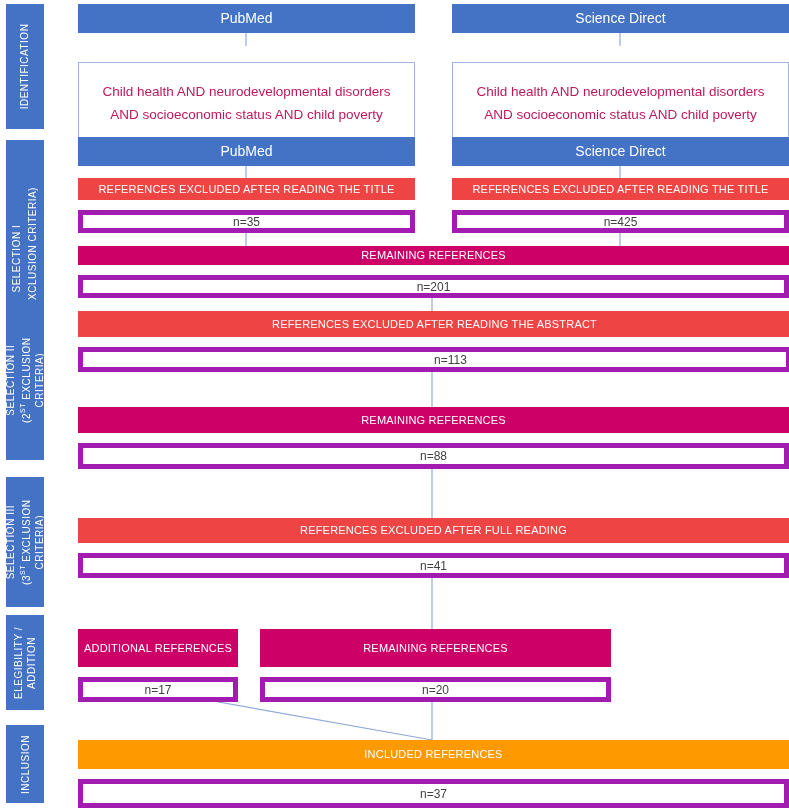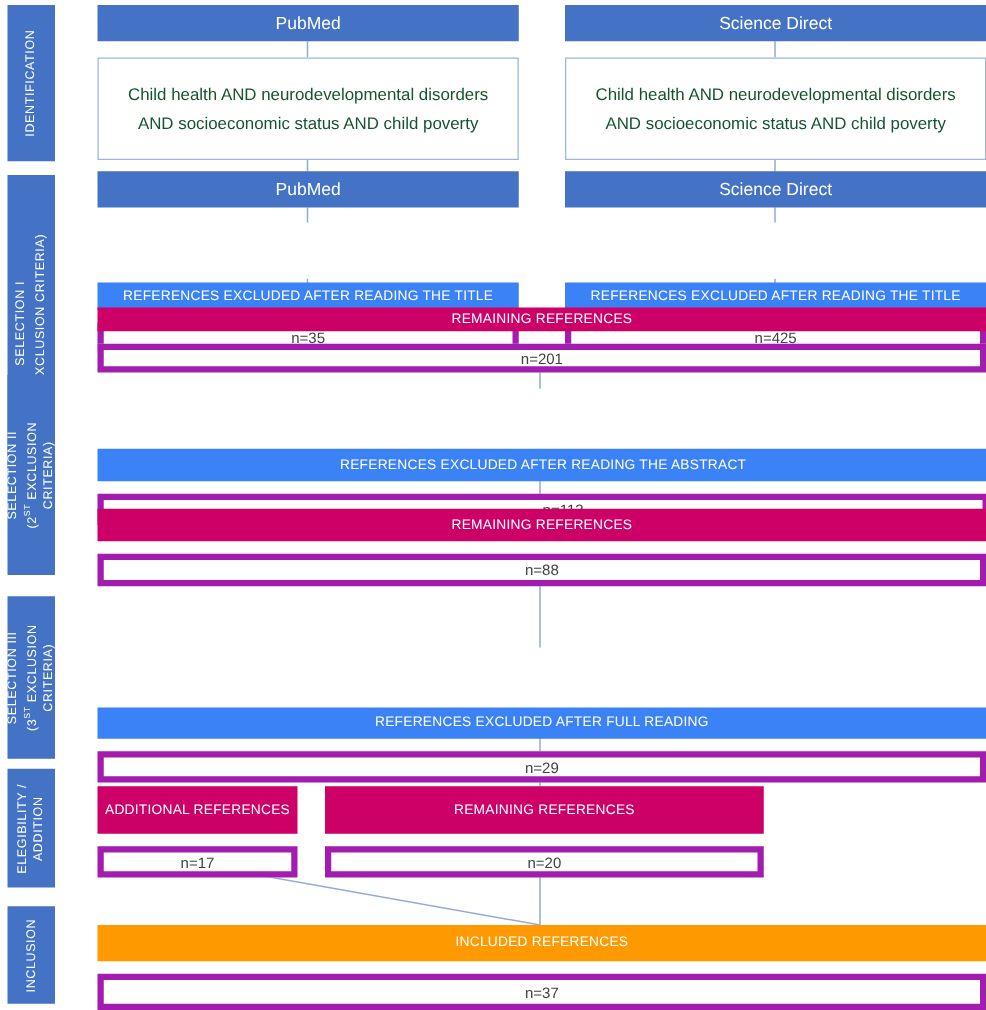--- a/index.html
+++ b/index.html
@@ -70,21 +70,21 @@
     align-items: center;
     justify-content: center;
     text-align: center;
     color: #ffffff;
     font-size: 11px;
     letter-spacing: 0.2px;
     line-height: 13px;
     padding: 2px 4px;
   }
   .bar.blue   { background: #4472C4; font-size: 14px; letter-spacing: 0; }
-  .bar.yellow { background: #3b82f6; margin-top: 48px; }
+  .bar.yellow { background: #ef4444; }
   .bar.pink   { background: #CC0066; }
   .bar.orange { background: #FF9900; }
 
   .countbox {
     box-sizing: border-box;
     width: 100%;
     background: #ffffff;
     border: 5px solid #a21caf;
     display: flex;
     align-items: center;
@@ -97,24 +97,25 @@
   .textbox {
     box-sizing: border-box;
     width: 100%;
     height: 100%;
     background: #ffffff;
     border: 1px solid #9DB5E0;
     display: flex;
     align-items: center;
     justify-content: center;
     text-align: center;
-    color: #14532d;
+    color: #be185d;
     font-size: 13.5px;
     line-height: 23px;
     padding: 4px 8px;
+    margin-top: 16px;
   }
 </style>
 </head>
 <body>
 
 <div id="diagram">
 
   <svg id="connectors" width="789" height="808" viewBox="0 0 789 808">
     <g stroke="#8FAADC" stroke-width="1.2" fill="none">
 
@@ -230,21 +231,21 @@
     <div class="countbox" style="height:25px;padding-left:32px;">n=113</div>
   </div>
 
   <div class="node" style="left:78px; top:407px; width:711px; height:52px;">
     <div class="bar pink" style="height:26px;">REMAINING REFERENCES</div>
     <div class="countbox" style="height:26px;">n=88</div>
   </div>
 
   <div class="node" style="left:78px; top:518px; width:711px; height:50px;">
     <div class="bar yellow" style="height:25px;">REFERENCES EXCLUDED AFTER FULL READING</div>
-    <div class="countbox" style="height:25px;">n=29</div>
+    <div class="countbox" style="height:25px;">n=41</div>
   </div>
 
   <div class="node" style="left:78px; top:629px; width:160px; height:63px;">
     <div class="bar pink" style="height:38px;">ADDITIONAL REFERENCES</div>
     <div class="countbox" style="height:25px;">n=17</div>
   </div>
 
   <div class="node" style="left:260px; top:629px; width:351px; height:63px;">
     <div class="bar pink" style="height:38px;">REMAINING REFERENCES</div>
     <div class="countbox" style="height:25px;">n=20</div>

